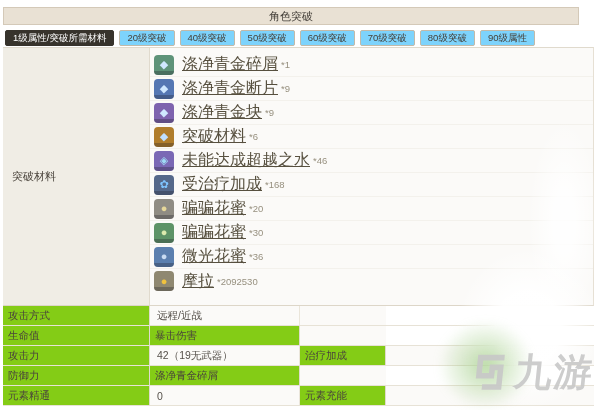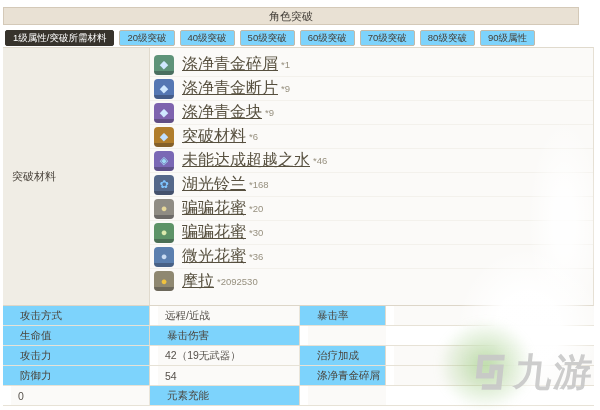--- a/index.html
+++ b/index.html
@@ -38,24 +38,24 @@
   .mat-icon::after { content:""; position:absolute; left:0; right:0; bottom:0;
     height:4px; background:rgba(30,30,40,.30); }
   .mat-name { font-size:16px; color:#57503f; text-decoration:underline; cursor:pointer; }
   .mat-count { font-size:9.5px; color:#97907f; margin-left:3px; }
 
   
   .stats { position:absolute; left:3px; right:6px; top:306px; }
   .stat-row { display:grid; grid-template-columns:147px 150px 86px 1fr;
     height:20px; border-bottom:1px solid #e7e2d6; font-size:10.5px; }
   .stat-cell { display:flex; align-items:center; }
-  .stat-label { background:#7dd3fc; padding-left:17px; color:#4a443c;
+  .stat-label { background:#84cc16; padding-left:5px; color:#4a443c;
     border-right:1px solid #e0dacd; }
   .stat-value { background:#fbfaf8; padding-left:7px; color:#55504a;
-    border-right:1px solid #eae5da;margin-left:8px; }
+    border-right:1px solid #eae5da; }
   .stat-value.last { border-right:none; }
 
   
   .watermark { position:absolute; right:0; bottom:0; width:240px; height:290px;
     pointer-events:none; }
   .wm-glow { position:absolute; inset:0;
     background:
       radial-gradient(closest-side at 70% 72%, rgba(255,255,255,.97) 45%, rgba(255,255,255,0) 100%),
       radial-gradient(closest-side at 85% 35%, rgba(255,255,255,.85) 30%, rgba(255,255,255,0) 100%); }
   .wm-green { position:absolute; left:78px; top:200px; width:95px; height:90px;
@@ -129,21 +129,21 @@
           <span style="color: rgb(159, 220, 245);">◈</span>
         </span>
         <span class="mat-name">未能达成超越之水</span>
         <span class="mat-count">*46</span>
       </div>
 
       <div class="mat-row">
         <span class="mat-icon" style="background: rgb(85, 104, 138);">
           <span style="color: rgb(127, 196, 255);">✿</span>
         </span>
-        <span class="mat-name">湖光铃兰</span>
+        <span class="mat-name">受治疗加成</span>
         <span class="mat-count">*168</span>
       </div>
 
       <div class="mat-row">
         <span class="mat-icon" style="background: rgb(143, 140, 132);">
           <span style="color: rgb(230, 215, 154);">●</span>
         </span>
         <span class="mat-name">骗骗花蜜</span>
         <span class="mat-count">*20</span>
       </div>
@@ -173,45 +173,44 @@
       </div>
 
     </div>
   </div>
 
   <div class="stats">
 
     <div class="stat-row">
       <div class="stat-cell stat-label">攻击方式</div>
       <div class="stat-cell stat-value">远程/近战</div>
-      <div class="stat-cell stat-label">暴击率</div>
       <div class="stat-cell stat-value last"></div>
     </div>
 
     <div class="stat-row">
       <div class="stat-cell stat-label">生命值</div>
       <div class="stat-cell stat-label">暴击伤害</div>
       <div class="stat-cell stat-value last"></div>
     </div>
 
     <div class="stat-row">
       <div class="stat-cell stat-label">攻击力</div>
       <div class="stat-cell stat-value">42（19无武器）</div>
       <div class="stat-cell stat-label">治疗加成</div>
       <div class="stat-cell stat-value last"></div>
     </div>
 
     <div class="stat-row">
       <div class="stat-cell stat-label">防御力</div>
-      <div class="stat-cell stat-value">54</div>
       <div class="stat-cell stat-label">涤净青金碎屑</div>
       <div class="stat-cell stat-value last"></div>
     </div>
 
     <div class="stat-row">
+      <div class="stat-cell stat-label">元素精通</div>
       <div class="stat-cell stat-value">0</div>
       <div class="stat-cell stat-label">元素充能</div>
       <div class="stat-cell stat-value last"></div>
     </div>
 
   </div>
 
   <div class="watermark">
     <div class="wm-glow"></div>
     <div class="wm-green"></div>

